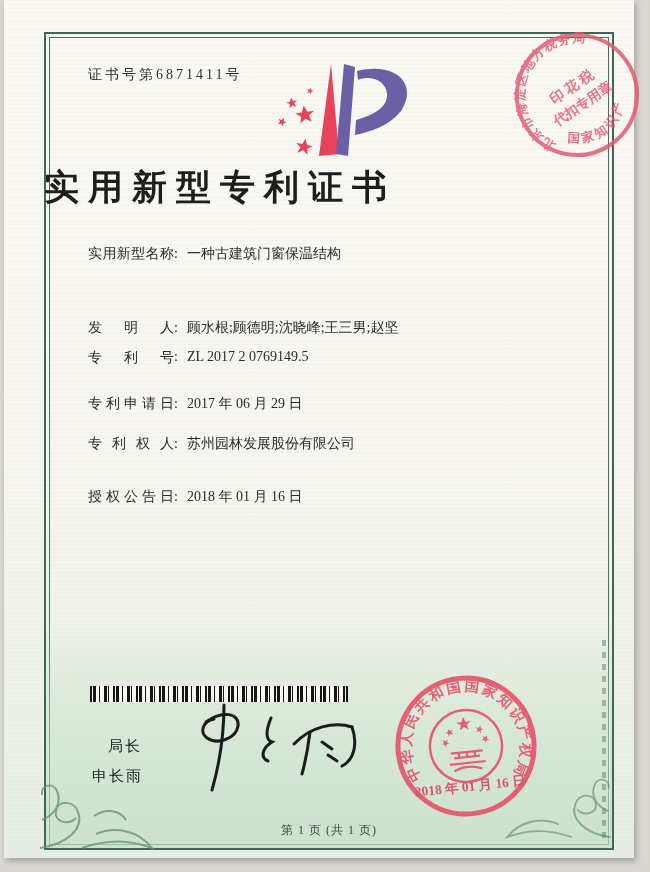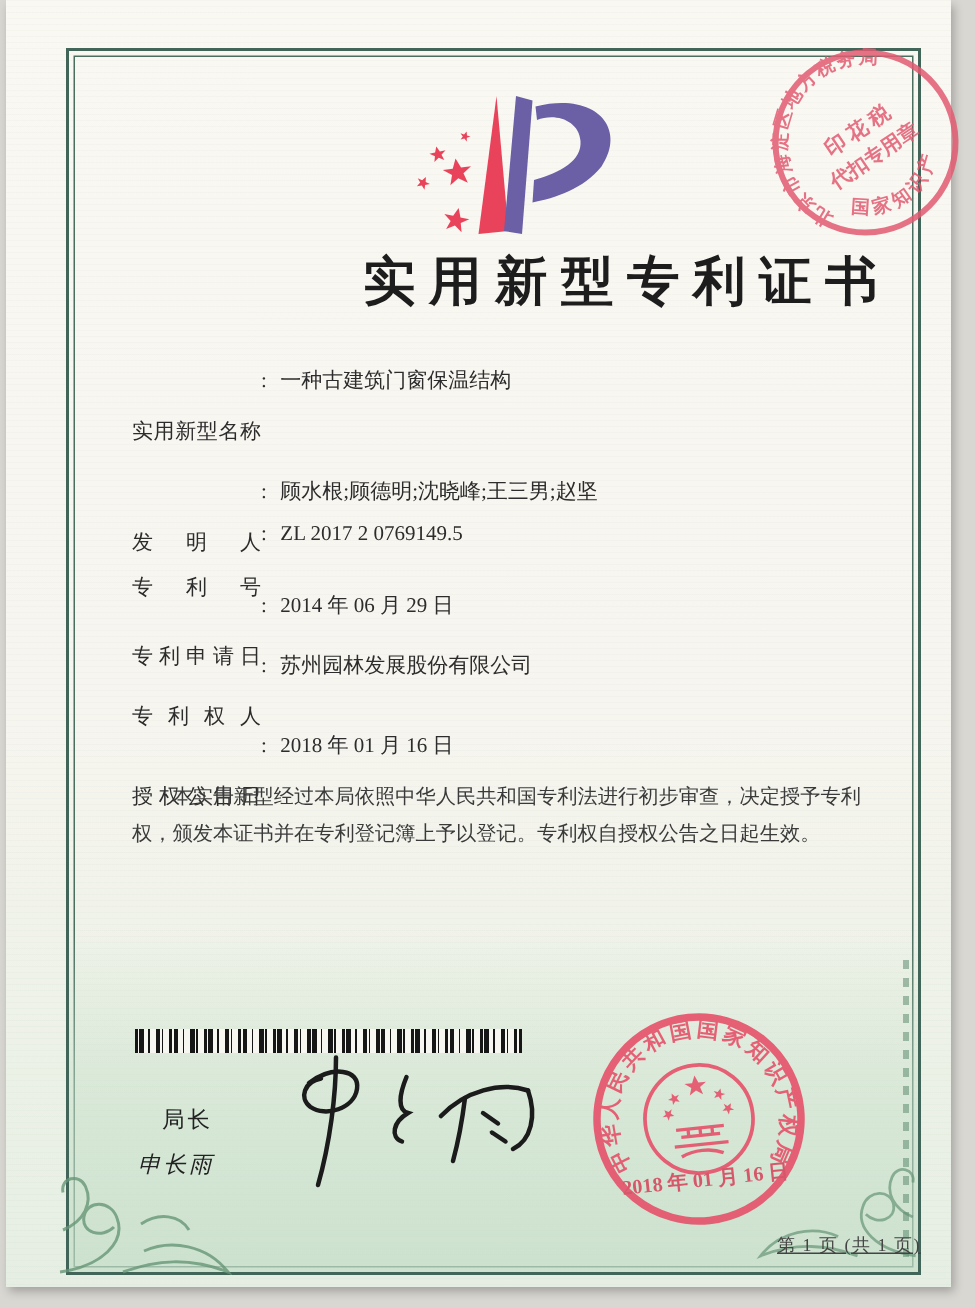--- a/index.html
+++ b/index.html
@@ -27,74 +27,74 @@
   .green-band {
     position:absolute; left:0; bottom:0; width:100%; height:230px;
     background:linear-gradient(180deg, rgba(208,228,208,0) 0%, rgba(200,224,202,.5) 45%, rgba(193,220,197,.7) 100%);
     pointer-events:none;
   }
   .cert-no {
     position:absolute; left:84px; top:66px; font-size:14px; letter-spacing:3px; color:#2e2e2e;
   }
   .logo { position:absolute; left:256px; top:58px; width:168px; height:108px; }
   .title {
-    position:absolute; left:40px; top:164px; width:550px; text-align:right;
+    position:absolute; left:40px; top:164px; width:550px; text-align:left;
     font-size:35px; font-weight:700; letter-spacing:9px; color:#1d1d1d;
   }
   .fields { position:absolute; left:84px; top:0; width:500px; }
   .frow { position:absolute; left:0; white-space:nowrap; font-size:14px; color:#2c2c2c; }
   .frow .flabel {
     display:inline-block; width:86px; text-align:justify; text-align-last:justify;
     vertical-align:top;
-    margin-top:34px;
   }
   .frow .colon { margin-right:9px; }
   .r0{top:245px} .r1{top:319px} .r2{top:349px} .r3{top:395px} .r4{top:435px} .r5{top:488px}
   .body-text {
     position:absolute; left:84px; top:519px; width:486px;
     font-size:13.5px; line-height:1.82; color:#3a3a3a;
     text-align:justify; text-justify:inter-ideograph;
   }
   .body-text p { text-indent:2em; }
   .barcode {
     position:absolute; left:86px; top:686px; width:258px; height:16px;
     background:repeating-linear-gradient(90deg,
       #161616 0 2px, #f7f6f0 2px 3px,
       #161616 3px 6px, #f7f6f0 6px 9px,
       #161616 9px 10px, #f7f6f0 10px 14px,
       #161616 14px 17px, #f7f6f0 17px 18px,
       #161616 18px 19px, #f7f6f0 19px 23px);
   }
   .sig-title { position:absolute; left:88px; top:737px; font-size:15px; letter-spacing:2px; color:#222;margin-left:16px; }
-  .sig-name  { position:absolute; left:88px; top:767px; font-size:15px; letter-spacing:2px; color:#222;font-style:italic; }
+  .sig-name  { position:absolute; left:88px; top:767px; font-size:15px; letter-spacing:2px; color:#222; }
   .signature-svg { position:absolute; left:168px; top:700px; }
   .seal { position:absolute; left:374px; top:658px; transform:rotate(-6deg); }
   .tax-stamp { position:absolute; left:498px; top:20px; transform:rotate(-34deg); }
   .footer {
-    position:absolute; left:40px; top:822px; width:570px; text-align:right;
-    font-size:12px; color:#444; letter-spacing:1px;text-decoration:underline;
+    position:absolute; left:40px; top:822px; width:570px; text-align:center;
+    font-size:12px; color:#444; letter-spacing:1px;
   }
   .flourish-bl { position:absolute; left:30px; top:758px; }
   .flourish-br { position:absolute; left:492px; top:748px; transform:scaleX(-1); }
   .side-ornament {
     position:absolute; left:598px; top:640px; width:4px; height:200px;
     background:repeating-linear-gradient(180deg, rgba(95,140,112,.55) 0 6px, rgba(0,0,0,0) 6px 12px);
   }
 </style>
 </head>
 <body>
 
 <div class="page">
   <div class="texture"></div>
 
   <div class="frame">
     <div class="inner-line"></div>
     <div class="green-band"></div>
   </div>
 
+  <div class="cert-no">证书号第6871411号</div>
 
   <svg class="logo" viewBox="0 0 168 108">
     <defs>
       <path id="star5" d="M0,-10 L2.94,-3.09 10,-3.09 4.05,1.18 6.18,8.09 0,4 -6.18,8.09 -4.05,1.18 -10,-3.09 -2.94,-3.09 Z"></path>
     </defs>
     <g fill="#e8435b">
       <use href="#star5" transform="translate(50,33) scale(0.35) rotate(18)"></use>
       <use href="#star5" transform="translate(32,45) scale(0.55) rotate(-12)"></use>
       <use href="#star5" transform="translate(22,64) scale(0.45) rotate(25)"></use>
       <use href="#star5" transform="translate(45,57) scale(0.95) rotate(-8)"></use>
@@ -113,32 +113,31 @@
     <div class="frow r0">
       <span class="flabel">实用新型名称</span><span class="colon">:</span><span class="fvalue">一种古建筑门窗保温结构</span>
     </div>
     <div class="frow r1">
       <span class="flabel">发明人</span><span class="colon">:</span><span class="fvalue">顾水根;顾德明;沈晓峰;王三男;赵坚</span>
     </div>
     <div class="frow r2">
       <span class="flabel">专利号</span><span class="colon">:</span><span class="fvalue">ZL 2017 2 0769149.5</span>
     </div>
     <div class="frow r3">
-      <span class="flabel">专利申请日</span><span class="colon">:</span><span class="fvalue">2014 年 06 月 29 日</span>
+      <span class="flabel">专利申请日</span><span class="colon">:</span><span class="fvalue">2017 年 06 月 29 日</span>
     </div>
     <div class="frow r4">
       <span class="flabel">专利权人</span><span class="colon">:</span><span class="fvalue">苏州园林发展股份有限公司</span>
     </div>
     <div class="frow r5">
       <span class="flabel">授权公告日</span><span class="colon">:</span><span class="fvalue">2018 年 01 月 16 日</span>
     </div>
   </div>
 
   <div class="body-text">
-    <p>本实用新型经过本局依照中华人民共和国专利法进行初步审查，决定授予专利权，颁发本证书并在专利登记簿上予以登记。专利权自授权公告之日起生效。</p>
   </div>
 
   <div class="barcode"></div>
 
   <div class="sig-title">局长</div>
   <div class="sig-name">申长雨</div>
 
   <svg class="signature-svg" width="210" height="100" viewBox="0 0 210 100">
     <g fill="none" stroke="#1b1b1b" stroke-width="3" stroke-linecap="round">
       <path d="M34,22 C50,10 68,13 66,26 C64,39 45,45 35,38 C27,32 31,21 42,19"></path>

